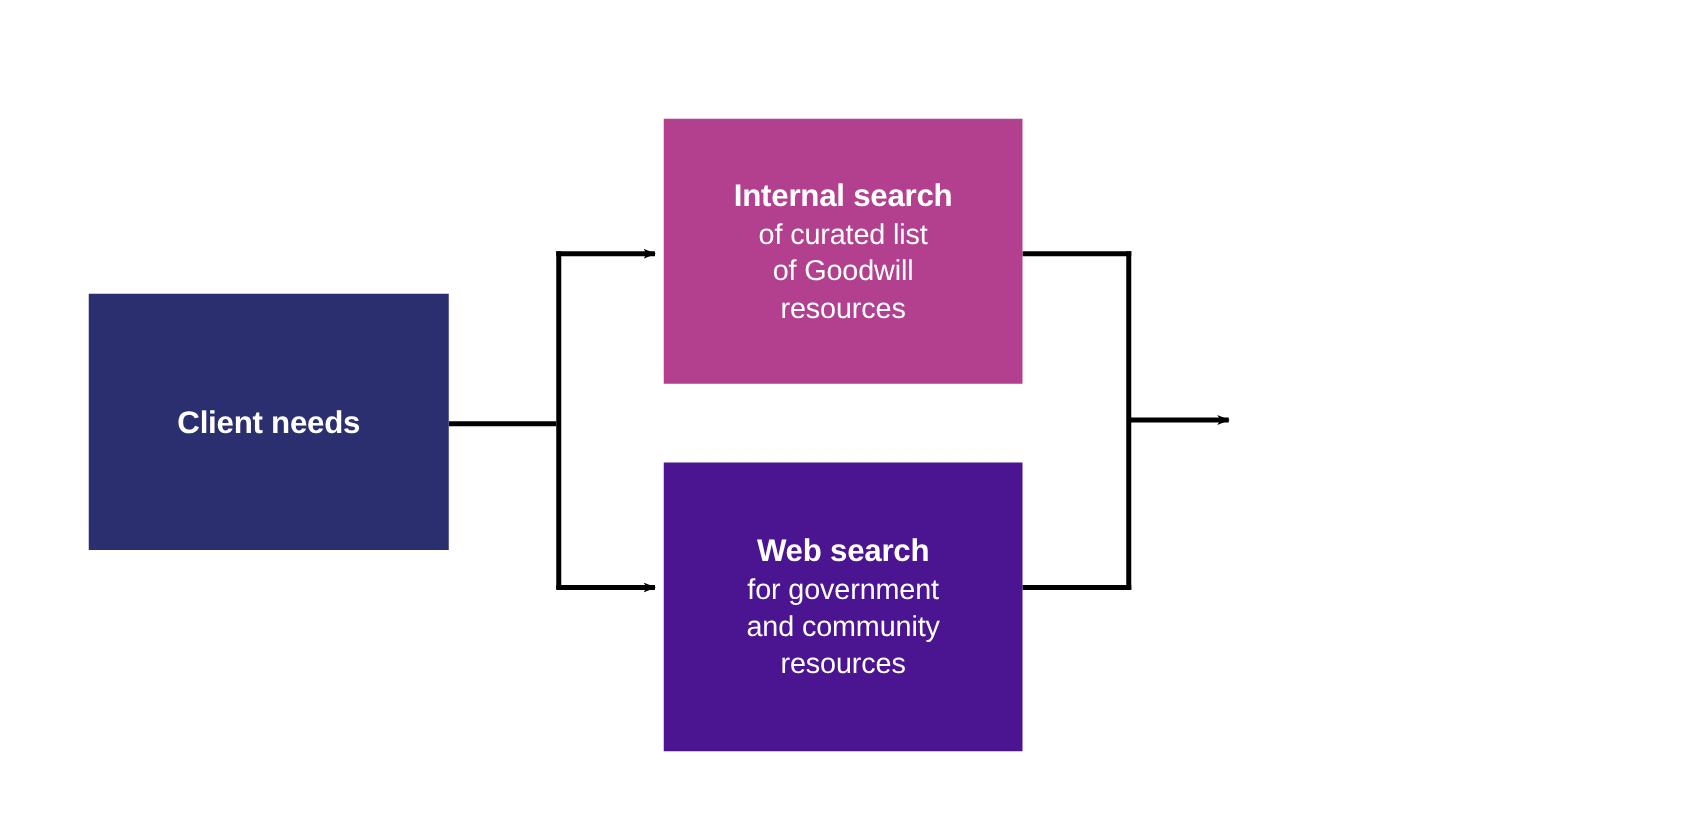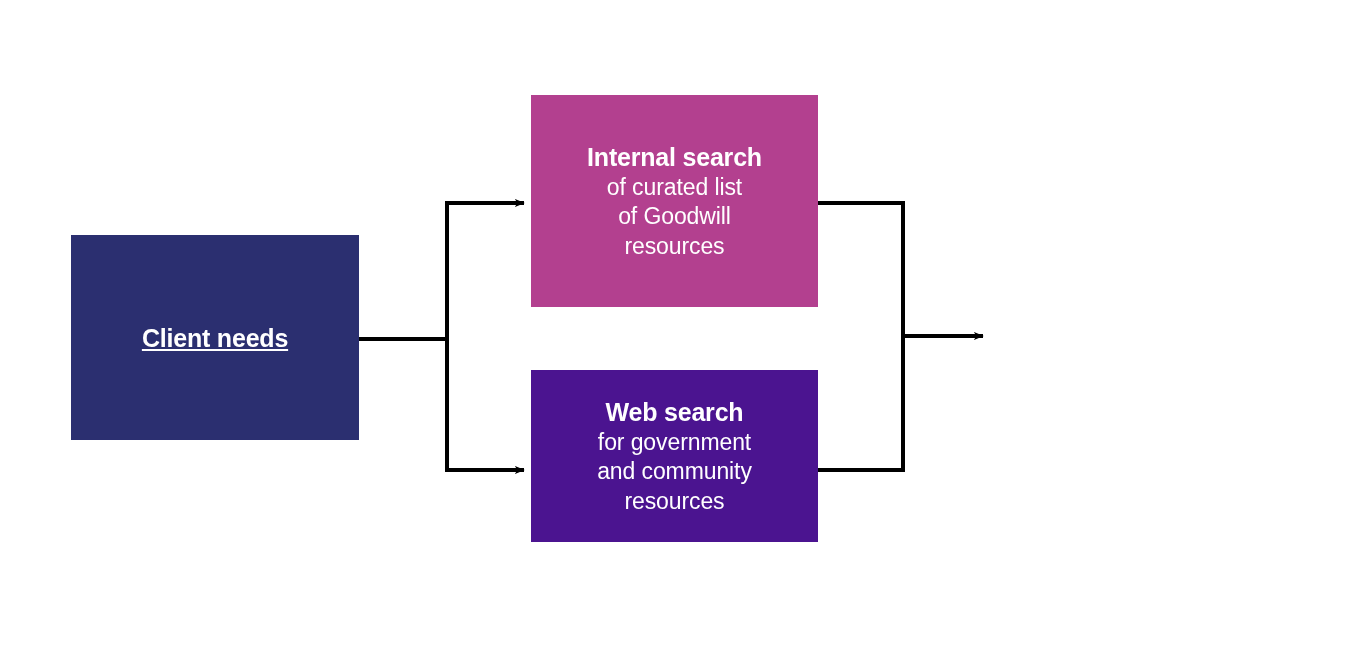--- a/index.html
+++ b/index.html
@@ -60,35 +60,34 @@
     line-height: 1.28;
     letter-spacing: -0.1px;
     white-space: pre-line;
   }
 
   #node-client-needs {
     left: 71px;
     top: 235px;
     width: 288px;
     height: 205px;
-    text-decoration: underline;
   }
 
   #node-internal-search {
     left: 531px;
     top: 95px;
     width: 287px;
     height: 212px;
   }
 
   #node-web-search {
     left: 531px;
     top: 370px;
     width: 287px;
-    height: 172px;
+    height: 231px;
   }
 
   #node-resource-lists {
     left: 990px;
     top: 230px;
     width: 288px;
     height: 211px;
   }
 </style>
 </head>

